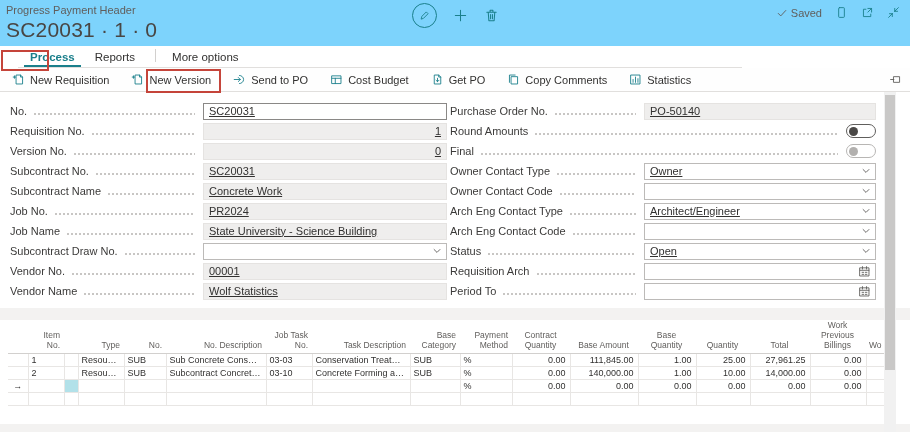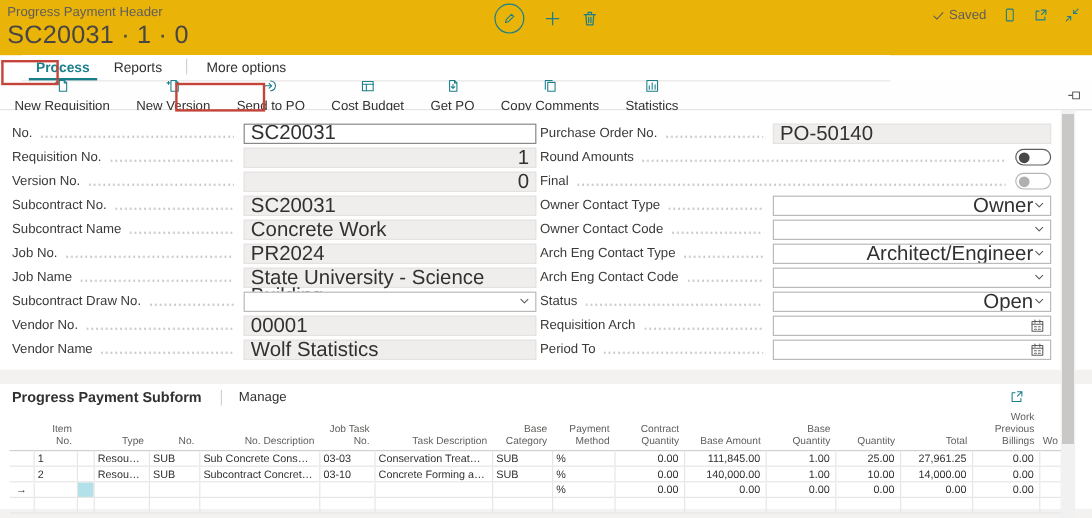--- a/index.html
+++ b/index.html
@@ -6,62 +6,62 @@
   html,body { width:910px; height:432px; overflow:hidden; }
   body { font-family:"Liberation Sans","DejaVu Sans",sans-serif; background:#fff; position:relative; color:#323130; }
 
   
   .ic { display:inline-flex; align-items:center; justify-content:center; }
   .ic svg { width:13px; height:13px; display:block; }
   .ic svg path, .ic svg rect, .ic svg circle { fill:none; stroke:currentColor; stroke-width:1.1; stroke-linecap:round; stroke-linejoin:round; }
   .ic.small svg { width:10px; height:10px; }
 
   
-  .topbar { position:absolute; left:0; top:0; width:910px; height:46px; background:#eab308; }
+  .topbar { position:absolute; left:0; top:0; width:910px; height:46px; background:#7dd3fc; }
   .caption { position:absolute; left:6px; top:4px; font-size:11px; color:#605e5c; }
   .pagetitle { position:absolute; left:6px; top:18px; font-size:21px; font-weight:400; color:#484644; letter-spacing:0.2px; }
   .center-actions { position:absolute; left:0; right:0; top:3px; display:flex; justify-content:center; align-items:center; gap:16px; }
   .pencil-circle { width:25px; height:25px; border:1px solid #1a7f8b; border-radius:50%; color:#1a7f8b; display:flex; align-items:center; justify-content:center; cursor:pointer; }
   .flat-act { color:#1a7f8b; cursor:pointer; }
   .flat-act svg { width:15px; height:15px; }
   .top-right { position:absolute; right:10px; top:6px; display:flex; align-items:center; gap:13px; }
   .saved { display:flex; align-items:center; gap:4px; font-size:11px; color:#605e5c; }
   .gray-ic { color:#1a7f8b; }
   .gray-ic svg { width:13px; height:13px; }
 
   
   .tabsrow { position:absolute; left:18px; top:46px; width:724px; height:22px; border-bottom:1px solid #e1dfdd; display:flex; align-items:flex-end; padding-left:6px; background:#fff; }
   .tab { font-size:11.5px; padding:2px 6px 4px 6px; margin-right:8px; color:#323130; cursor:pointer; white-space:nowrap; }
   .tab.active { color:#1a7f8b; border-bottom:2px solid #1a7f8b; padding-bottom:2px; font-weight:bold; }
   .tabsep { width:1px; height:13px; background:#d2d0ce; margin:0 10px 5px 6px; }
 
   
   .actionbar { position:absolute; left:0; top:68px; width:910px; height:24px; background:#fefefe; border-bottom:1px solid #e1dfdd; display:flex; align-items:center; padding-left:12px; gap:22px; }
-  .abtn { display:flex; align-items:center; gap:5px; font-size:11px; color:#323130; cursor:pointer; white-space:nowrap;flex-direction:column; }
+  .abtn { display:flex; align-items:center; gap:5px; font-size:11px; color:#323130; cursor:pointer; white-space:nowrap; }
   .abtn .ic { color:#1a7f8b; }
   .pinbtn { position:absolute; right:8px; top:5px; color:#605e5c; cursor:pointer; }
 
   
   .fieldscard { position:absolute; left:0; top:92px; width:884px; height:216px; background:#fff; padding-top:9px; display:flex; }
   .fcol { display:flex; flex-direction:column; }
   .fcol.left  { width:447px; padding-left:10px; }
   .fcol.right { width:429px; padding-left:3px; }
   .frow { display:flex; align-items:center; height:20px; }
   .flabel { font-size:11px; color:#3b3a39; white-space:nowrap; }
   .fdots { flex:1; margin:0 8px 0 7px; position:relative; height:12px; }
   .fdots::after { content:""; position:absolute; left:0; right:0; bottom:2px; height:2px;
      background-image:radial-gradient(circle at 1px 1px,#c8c6c4 0.8px,transparent 1px);
      background-size:4px 2px; background-repeat:repeat-x; }
-  .fctl { width:244px; height:17px; font-size:17px; color:#323130; flex:none; }
+  .fctl { width:244px; height:17px; font-size:11px; color:#323130; flex:none;text-decoration:underline; }
   .fcol.right .fctl { width:232px; }
   .finput { border:1px solid #8a8886; background:#fff; padding:0 5px; font-family:inherit; }
   .flocked { background:#efeeed; border:1px solid #e5e3e1; line-height:15px; padding:0 5px; }
   .flocked.tr { text-align:right; }
   .fselect { border:1px solid #bcbab8; background:#fff; display:flex; align-items:center; padding:0 4px 0 5px; cursor:pointer; }
-  .fselect .val { flex:1; line-height:15px; white-space:nowrap; overflow:hidden;text-align:right; }
+  .fselect .val { flex:1; line-height:15px; white-space:nowrap; overflow:hidden; }
   .fselect .ic { color:#605e5c; }
   .ftoggle { width:30px; height:14px; border:1px solid #605e5c; border-radius:8px; position:relative; background:#fff; flex:none; cursor:pointer; }
   .ftoggle .knob { position:absolute; left:2px; top:1.5px; width:9px; height:9px; border-radius:50%; background:#4a4846; }
   .ftoggle.disabled { border-color:#b8b6b4; }
   .ftoggle.disabled .knob { background:#b2b0ae; }
 
   
   .band1 { position:absolute; left:0; top:308px; width:910px; height:12px; background:#f3f2f1; }
   .band2 { position:absolute; left:0; top:424px; width:910px; height:8px; background:#f3f2f1; }
 
@@ -70,21 +70,21 @@
   .sf-head { height:22px; display:flex; align-items:center; padding-left:10px; }
   .sf-title { font-size:12px; font-weight:bold; color:#323130; }
   .sf-sep { width:1px; height:13px; background:#d2d0ce; margin:0 14px 0 16px; }
   .sf-manage { font-size:11px; color:#323130; cursor:pointer; }
   .sf-popout { position:absolute; right:30px; top:4px; color:#1a7f8b; cursor:pointer; }
 
   table.grid { border-collapse:collapse; table-layout:fixed; width:876px; margin-left:8px; }
   .grid th { font-size:8.5px; font-weight:normal; color:#605e5c; text-align:right; vertical-align:bottom;
              padding:1px 4px 3px 3px; line-height:1.15; height:26px; overflow:hidden;
              border-bottom:1px solid #d2d0ce; white-space:normal; }
-  .grid th.r { text-align:right; }
+  .grid th.r { text-align:center; }
   .grid td { font-size:9px; color:#323130; height:13px; padding:0 4px 0 3px; white-space:nowrap;
              overflow:hidden; text-overflow:ellipsis; border-left:1px solid #e8e6e4; border-top:1px solid #e8e6e4; }
   .grid tbody tr:first-child td { border-top:none; }
   .grid td:first-child { border-left:none; text-align:center; padding:0; }
   .grid td.r { text-align:right; }
   .grid tr:last-child td { border-bottom:1px solid #e8e6e4; }
   .grid td.selcell { background:#b2e1e9; }
   .grid td:last-child { border-right:1px solid #e8e6e4; }
 
   
@@ -397,30 +397,20 @@
           </span>
         </div>
       </div>
     </div>
 </div>
 
 <div class="band1"></div>
 <div class="band2"></div>
 
 <div class="subform">
-  <div class="sf-head">
-    <span class="sf-title">Progress Payment Subform</span>
-    <span class="sf-sep"></span>
-    <span class="sf-manage">Manage</span>
-    <span class="sf-popout ic">
-        <svg viewBox="0 0 16 16">
-          <path d="M6 4H3v9h9v-3M8.5 3H13v4.5M13 3L8.5 7.5"></path>
-        </svg>
-      </span>
-  </div>
   <table class="grid" id="subgrid">
       <colgroup>
         <col style="width: 20px;">
         <col style="width: 36px;">
         <col style="width: 14px;">
         <col style="width: 46px;">
         <col style="width: 42px;">
         <col style="width: 100px;">
         <col style="width: 46px;">
         <col style="width: 98px;">

